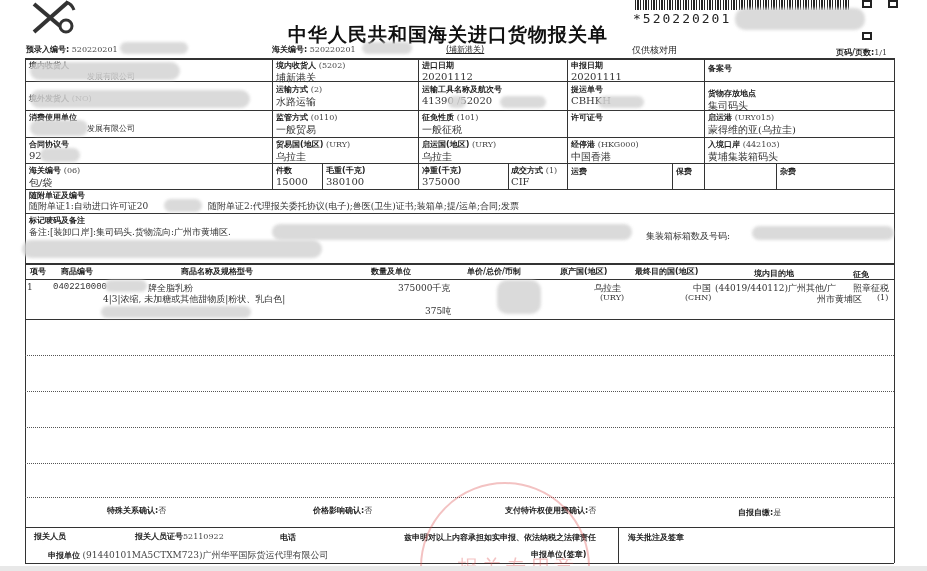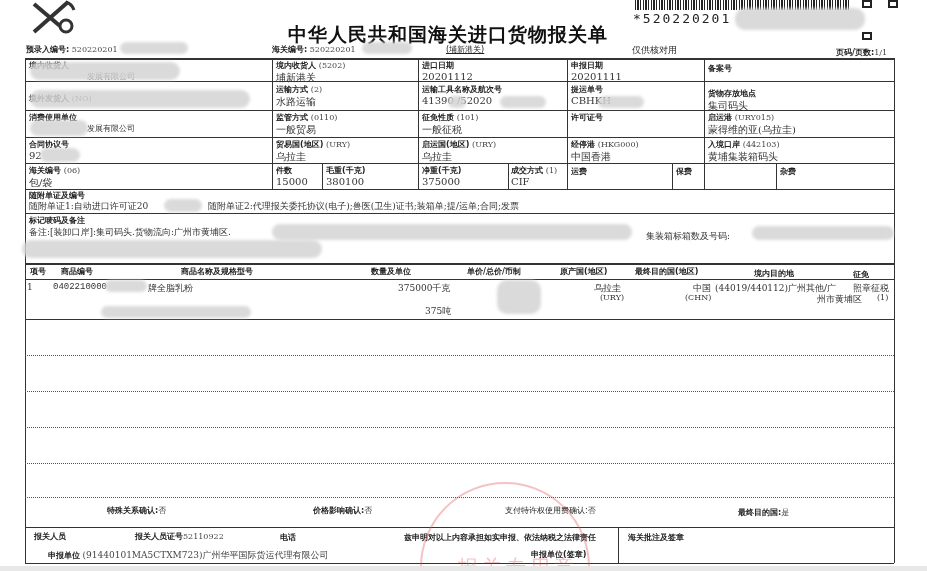--- a/index.html
+++ b/index.html
@@ -221,20 +221,21 @@
 <div class="abs lbl" style="left:560px;top:266px;">原产国(地区)</div>
 <div class="abs lbl" style="left:635px;top:266px;">最终目的国(地区)</div>
 <div class="abs lbl" style="left:754px;top:268px;">境内目的地</div>
 <div class="abs lbl" style="left:853px;top:269px;">征免</div>
 
 <div class="abs" style="left:25px;top:280px;width:869px;height:40px;">
   <div class="abs val" style="left:2px;top:2px;font-size:9px;">1</div>
   <div class="abs val" style="left:28px;top:2px;font-size:9px;font-family:Liberation Mono, monospace;">0402210000</div>
   <div class="blur" style="left:80px;top:0px;width:42px;height:12px;"></div>
   <div class="abs val" style="left:123px;top:2px;font-size:9px;">牌全脂乳粉</div>
+  <div class="abs val" style="left:78px;top:13px;font-size:9px;">4|3|浓缩, 未加糖或其他甜物质|粉状、乳白色|</div>
   <div class="blur" style="left:76px;top:26px;width:150px;height:12px;"></div>
   <div class="abs val" style="left:373px;top:2px;font-size:9px;">375000千克</div>
   <div class="abs val" style="left:400px;top:25px;font-size:9px;">375吨</div>
   <div class="blur" style="left:472px;top:0px;width:44px;height:34px;"></div>
   <div class="abs val" style="left:569px;top:2px;font-size:9px;">乌拉圭</div>
   <div class="abs val" style="left:575px;top:13px;font-size:8px;">(URY)</div>
   <div class="abs val" style="left:668px;top:2px;font-size:9px;">中国</div>
   <div class="abs val" style="left:660px;top:13px;font-size:8px;">(CHN)</div>
   <div class="abs val" style="left:690px;top:2px;font-size:9px;">(44019/440112)广州其他/广</div>
   <div class="abs val" style="left:792px;top:13px;font-size:9px;">州市黄埔区</div>
@@ -242,24 +243,24 @@
   <div class="abs val" style="left:852px;top:13px;font-size:8px;">(1)</div>
 </div>
 
 <div class="abs small" style="left:107px;top:505px;">
   <span style="font-weight:bold;">特殊关系确认:</span><span class="code">否</span>
 </div>
 <div class="abs small" style="left:313px;top:505px;">
   <span style="font-weight:bold;">价格影响确认:</span><span class="code">否</span>
 </div>
 <div class="abs small" style="left:505px;top:505px;">
-  <span style="font-weight:normal;">支付特许权使用费确认:</span><span class="code">否</span>
+  <span style="font-weight:bold;">支付特许权使用费确认:</span><span class="code">否</span>
 </div>
 <div class="abs small" style="left:738px;top:507px;">
-  <span style="font-weight:bold;">最终目的国:</span><span class="code">是</span>
+  <span style="font-weight:bold;">自报自缴:</span><span class="code">是</span>
 </div>
 
 <div class="abs small" style="left:34px;top:531px;font-weight:bold;">报关人员</div>
 <div class="abs small" style="left:135px;top:531px;">
   <span style="font-weight:bold;">报关人员证号</span><span class="code">52110922</span>
 </div>
 <div class="abs small" style="left:280px;top:532px;font-weight:bold;">电话</div>
 <div class="abs small" style="left:404px;top:532px;font-weight:bold;">兹申明对以上内容承担如实申报、依法纳税之法律责任</div>
 <div class="abs small" style="left:48px;top:549px;">
   <span style="font-weight:bold;">申报单位</span>

